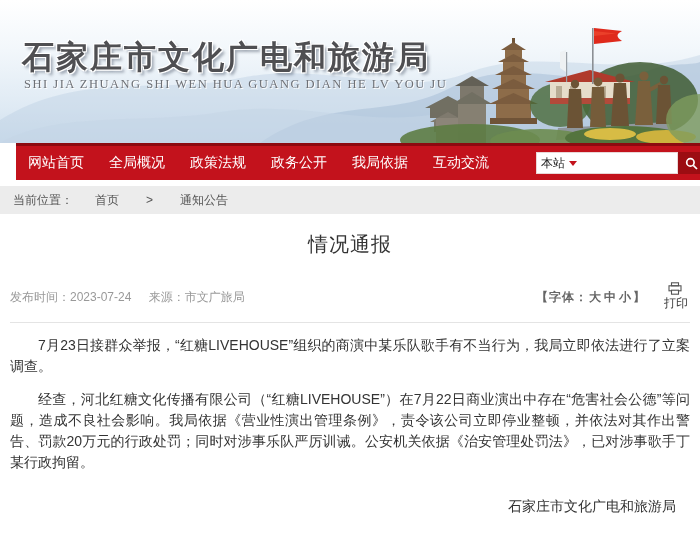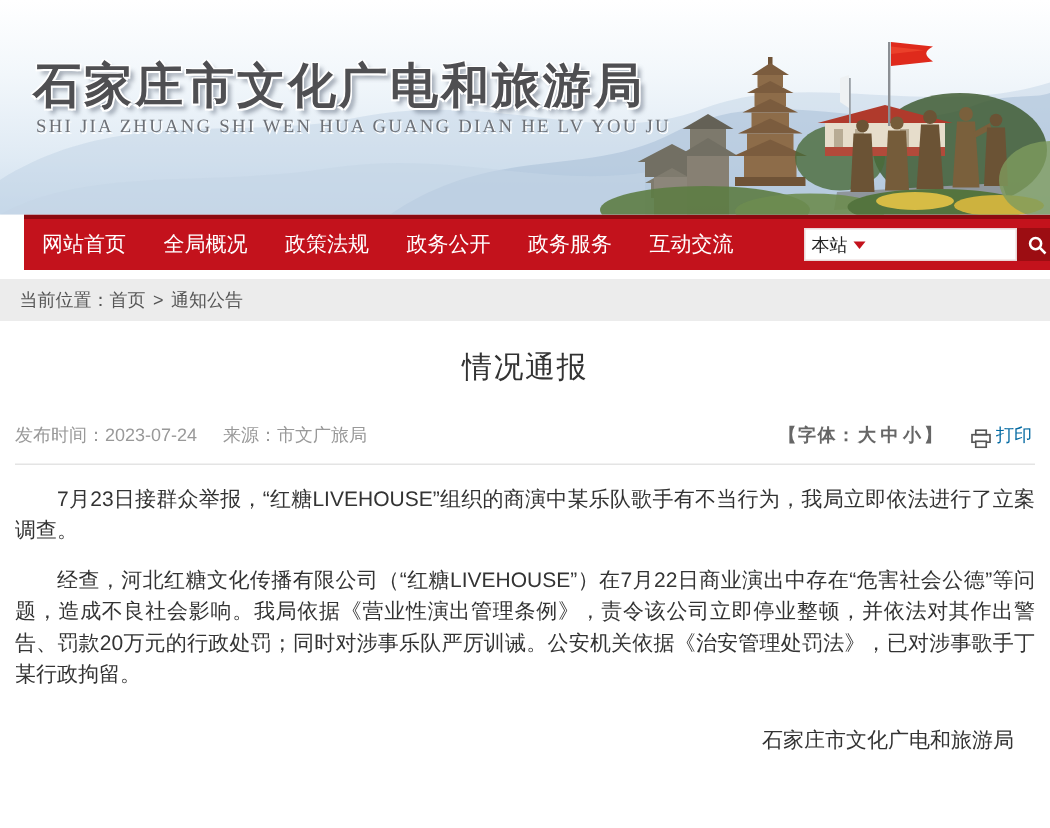--- a/index.html
+++ b/index.html
@@ -65,42 +65,42 @@
     width: 26px; height: 22px; background: #9c0d12;
     display: flex; align-items: center; justify-content: center;
     cursor: pointer; border: none;
   }
 
   
   .breadcrumb-gap { height: 6px; background: #fff; }
   .breadcrumb {
     width: 700px; height: 28px; background: #ececec;
     display: flex; align-items: center;
-    padding: 0 13px; font-size: 12px; color: #555;
+    padding: 0 13px; font-size: 12px; color: #555; gap: 22px;
   }
   .breadcrumb a { color: #555; text-decoration: none; cursor: pointer; }
   .crumb-sep { margin: 0 5px; }
 
   
   .article { padding: 0 10px; }
   .article-title {
     text-align: center; font-size: 20px; font-weight: 500; color: #333;
     margin-top: 17px; letter-spacing: 1px;
   }
   .meta-row {
     display: flex; align-items: center; justify-content: space-between;
     margin-top: 24px; padding: 0 2px 10px 0;
     border-bottom: 1px solid #e4e4e4;
   }
   .meta-left { font-size: 12px; color: #999; }
   .meta-left span { margin-right: 14px; }
   .meta-right { display: flex; align-items: center; font-size: 12px; color: #666; }
   .font-size-ctrl { margin-right: 18px; letter-spacing: 1px; font-weight: bold; }
   .font-size-ctrl .fs-opt { cursor: pointer; margin: 0 1px; }
-  .print-btn { display: flex; align-items: flex-end; cursor: pointer; color: #0369a1; background: none; border: none; font-size: 12px; }
+  .print-btn { display: flex; align-items: center; cursor: pointer; color: #404040; background: none; border: none; font-size: 12px; flex-direction: column; }
   .print-btn svg { margin-right: 3px; }
 
   .body-text { margin-top: 10px; }
   .body-text p {
     font-size: 14px; line-height: 21px; color: #333;
     text-indent: 2em; margin: 12px 0; text-align: justify;
   }
   .sign-block { margin-top: 25px; }
   .signature { text-align: right; font-size: 14px; color: #333; padding-right: 14px; }
 </style>
@@ -203,21 +203,21 @@
 
     <div class="site-title">石家庄市文化广电和旅游局</div>
     <div class="site-subtitle">SHI JIA ZHUANG SHI WEN HUA GUANG DIAN HE LV YOU JU</div>
   </div>
 
   <div class="navbar">
     <a class="nav-item">网站首页</a>
     <a class="nav-item">全局概况</a>
     <a class="nav-item">政策法规</a>
     <a class="nav-item">政务公开</a>
-    <a class="nav-item">政务服务</a>
+    <a class="nav-item">我局依据</a>
     <a class="nav-item">互动交流</a>
 
     <div class="nav-search">
       <div class="search-box">
         <span class="search-scope">本站</span>
         <span class="caret-down"></span>
       </div>
       <button class="search-button">
         <svg width="13" height="13" viewBox="0 0 13 13">
           <circle cx="5.4" cy="5.4" r="3.7" fill="none" stroke="#ffffff" stroke-width="1.7"></circle>

